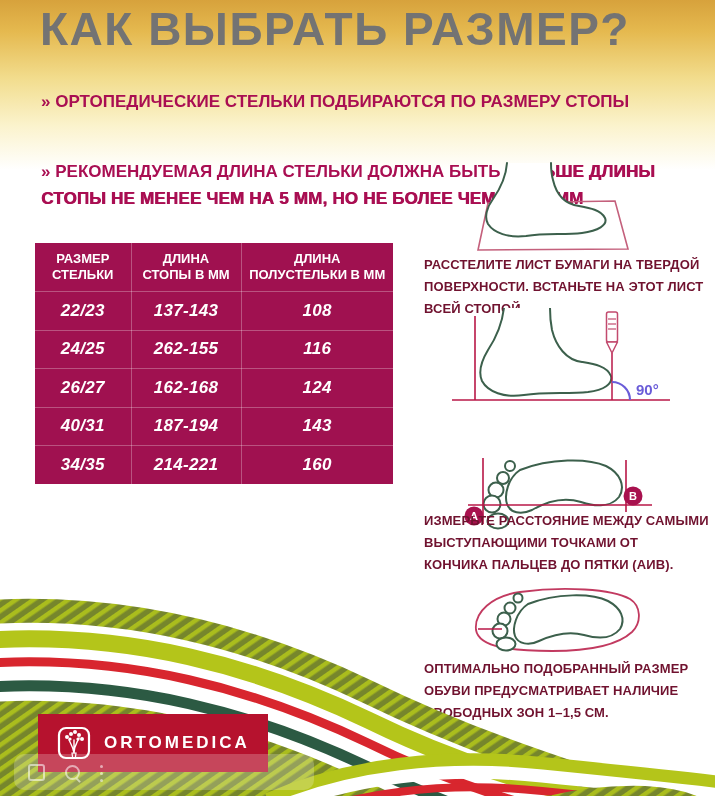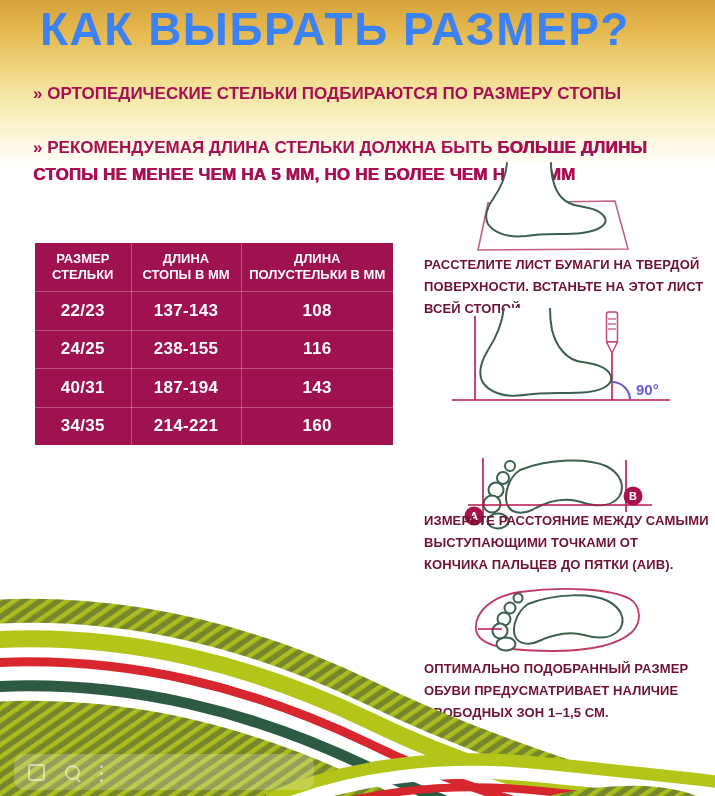--- a/index.html
+++ b/index.html
@@ -1,35 +1,35 @@
 <!DOCTYPE html>
 <html><head>
 <meta charset="utf-8">
 <style>
   html,body{margin:0;padding:0;background:#fff;}
   .page{position:relative;width:715px;height:796px;overflow:hidden;background:#fff;
         font-family:"Liberation Sans","DejaVu Sans",sans-serif;}
   
   .hero{position:absolute;left:0;top:0;width:715px;height:175px;
         background:linear-gradient(180deg,#d7a23c 0%,#e5b94f 18%,#f2dd8e 45%,#fbf3cd 72%,#ffffff 97%);}
-  .title{position:absolute;left:40px;top:2px;font-size:46px;font-weight:bold;color:#3b82f6;
+  .title{position:absolute;left:40px;top:2px;font-size:46px;font-weight:bold;color:#737373;
          letter-spacing:1.5px;white-space:nowrap;}
   .bullets{position:absolute;left:33px;top:53px;width:660px;font-size:17px;font-weight:bold;
            color:#a90e52;line-height:27px;white-space:pre-line;}
-  .bullet{margin:0;}
+  .bullet{margin:8px;}
   .bullet .bstrong{text-shadow:.7px 0 currentColor;letter-spacing:.2px;}
   
   .size-table{position:absolute;left:35px;top:243px;width:358px;border-collapse:collapse;
               background:#a01150;color:#fff;text-align:center;table-layout:fixed;}
   .size-table th,.size-table td{border:1px solid rgba(255,255,255,.28);padding:4px;}
   .size-table tr>*:first-child{border-left:0;}
   .size-table tr>*:last-child{border-right:0;}
   .size-table thead th{border-top:0;height:40px;font-size:13px;line-height:1.25;
                        white-space:pre-line;font-weight:bold;}
-  .size-table td{height:29.5px;font-size:17px;font-weight:bold;letter-spacing:.3px;}
+  .size-table td{height:29.5px;font-size:17px;font-weight:bold;letter-spacing:.3px;font-style:italic;}
   .size-table tbody tr:last-child td{border-bottom:0;}
   .col1{width:96px;}.col2{width:110px;}.col3{width:152px;}
   
   .fig{position:absolute;}
   .caption{position:absolute;left:424px;width:292px;font-size:13px;font-weight:bold;
            color:#70122f;line-height:22px;white-space:pre-line;letter-spacing:.1px;}
   svg text{font-family:"Liberation Sans","DejaVu Sans",sans-serif;font-weight:bold;}
   
   .waves{position:absolute;left:0;top:596px;z-index:1;}
   
@@ -81,22 +81,27 @@
       </tr>
     </thead>
     <tbody>
         <tr>
           <td>22/23</td>
           <td>137-143</td>
           <td>108</td>
         </tr>
         <tr>
           <td>24/25</td>
-          <td>238-155</td>
+          <td>262-155</td>
           <td>116</td>
+        </tr>
+        <tr>
+          <td>26/27</td>
+          <td>162-168</td>
+          <td>124</td>
         </tr>
         <tr>
           <td>40/31</td>
           <td>187-194</td>
           <td>143</td>
         </tr>
         <tr>
           <td>34/35</td>
           <td>214-221</td>
           <td>160</td>
@@ -182,20 +187,35 @@
     <path d="M-12,67 C130,59 255,93 368,147 C458,191 552,223 724,251" fill="none" stroke="#d8262e" stroke-width="9"></path>
     <path d="M-12,91 C130,83 255,117 368,171 C458,215 552,247 724,275" fill="none" stroke="#2c5a43" stroke-width="11"></path>
     <path d="M-12,106 C130,98 255,132 368,186 C458,230 552,262 724,290 L724,420 L-12,420 Z" fill="url(#hatch)"></path>
     <path d="M268,204 C350,168 448,158 542,168 C622,176 680,182 730,188" fill="none" stroke="#b4c51a" stroke-width="14"></path>
     <path d="M268,216 C350,180 448,170 542,180 C622,188 680,194 730,200" fill="none" stroke="#ffffff" stroke-width="13"></path>
     <path d="M268,231 C350,195 448,185 542,195 C622,203 680,209 730,215" fill="none" stroke="#d8262e" stroke-width="8"></path>
     <path d="M268,245 C350,209 448,199 542,209 C622,217 680,223 730,229" fill="none" stroke="#2c5a43" stroke-width="10"></path>
     <path d="M430,262 C510,212 580,198 645,200 C685,202 705,212 718,228" fill="none" stroke="url(#hatch)" stroke-width="20"></path>
   </svg>
 
+  <div class="logo">
+    <svg class="logo-icon" width="34" height="34" viewBox="0 0 34 34">
+      <rect x="2" y="2" width="30" height="30" rx="7" fill="none" stroke="#ffffff" stroke-width="2.2"></rect>
+      <path d="M17,27 C16,21 14,18 12,14 M17,27 C17,20 20,17 22,12 M17,27 C17,22 17,18 17,14" fill="none" stroke="#ffffff" stroke-width="1.4" stroke-linecap="round"></path>
+      <circle cx="10" cy="11" r="2" fill="#ffffff"></circle>
+      <circle cx="14" cy="8" r="2" fill="#ffffff"></circle>
+      <circle cx="18" cy="6" r="2" fill="#ffffff"></circle>
+      <circle cx="22" cy="9" r="2" fill="#ffffff"></circle>
+      <circle cx="25" cy="13" r="2" fill="#ffffff"></circle>
+      <circle cx="13" cy="13" r="1.6" fill="#ffffff"></circle>
+      <circle cx="21" cy="13" r="1.6" fill="#ffffff"></circle>
+      <path d="M15,27 L19,27 L18.4,31.5 L15.6,31.5 Z" fill="none" stroke="#ffffff" stroke-width="1.2"></path>
+    </svg>
+    <span class="logo-text">ORTOMEDICA</span>
+  </div>
 
   <div class="viewer">
     <span class="vicon ic-share"></span>
     <span class="vicon ic-search"></span>
     <span class="vicon ic-more"></span>
   </div>
 
 </div>
 
 </body></html>

